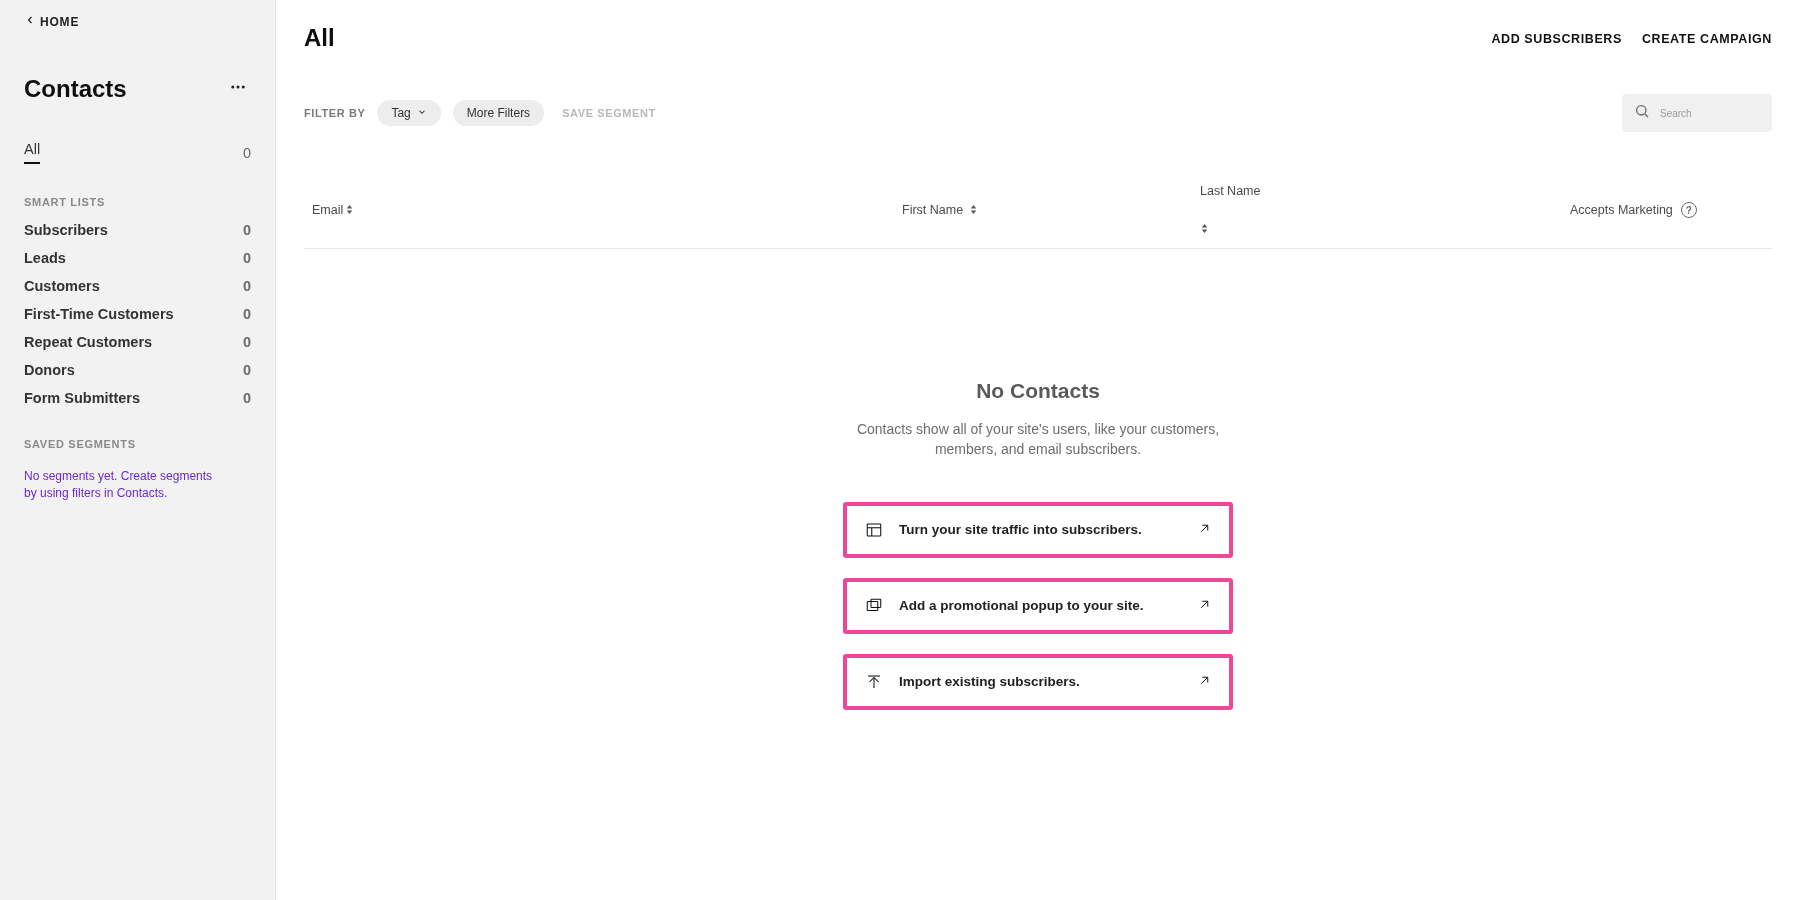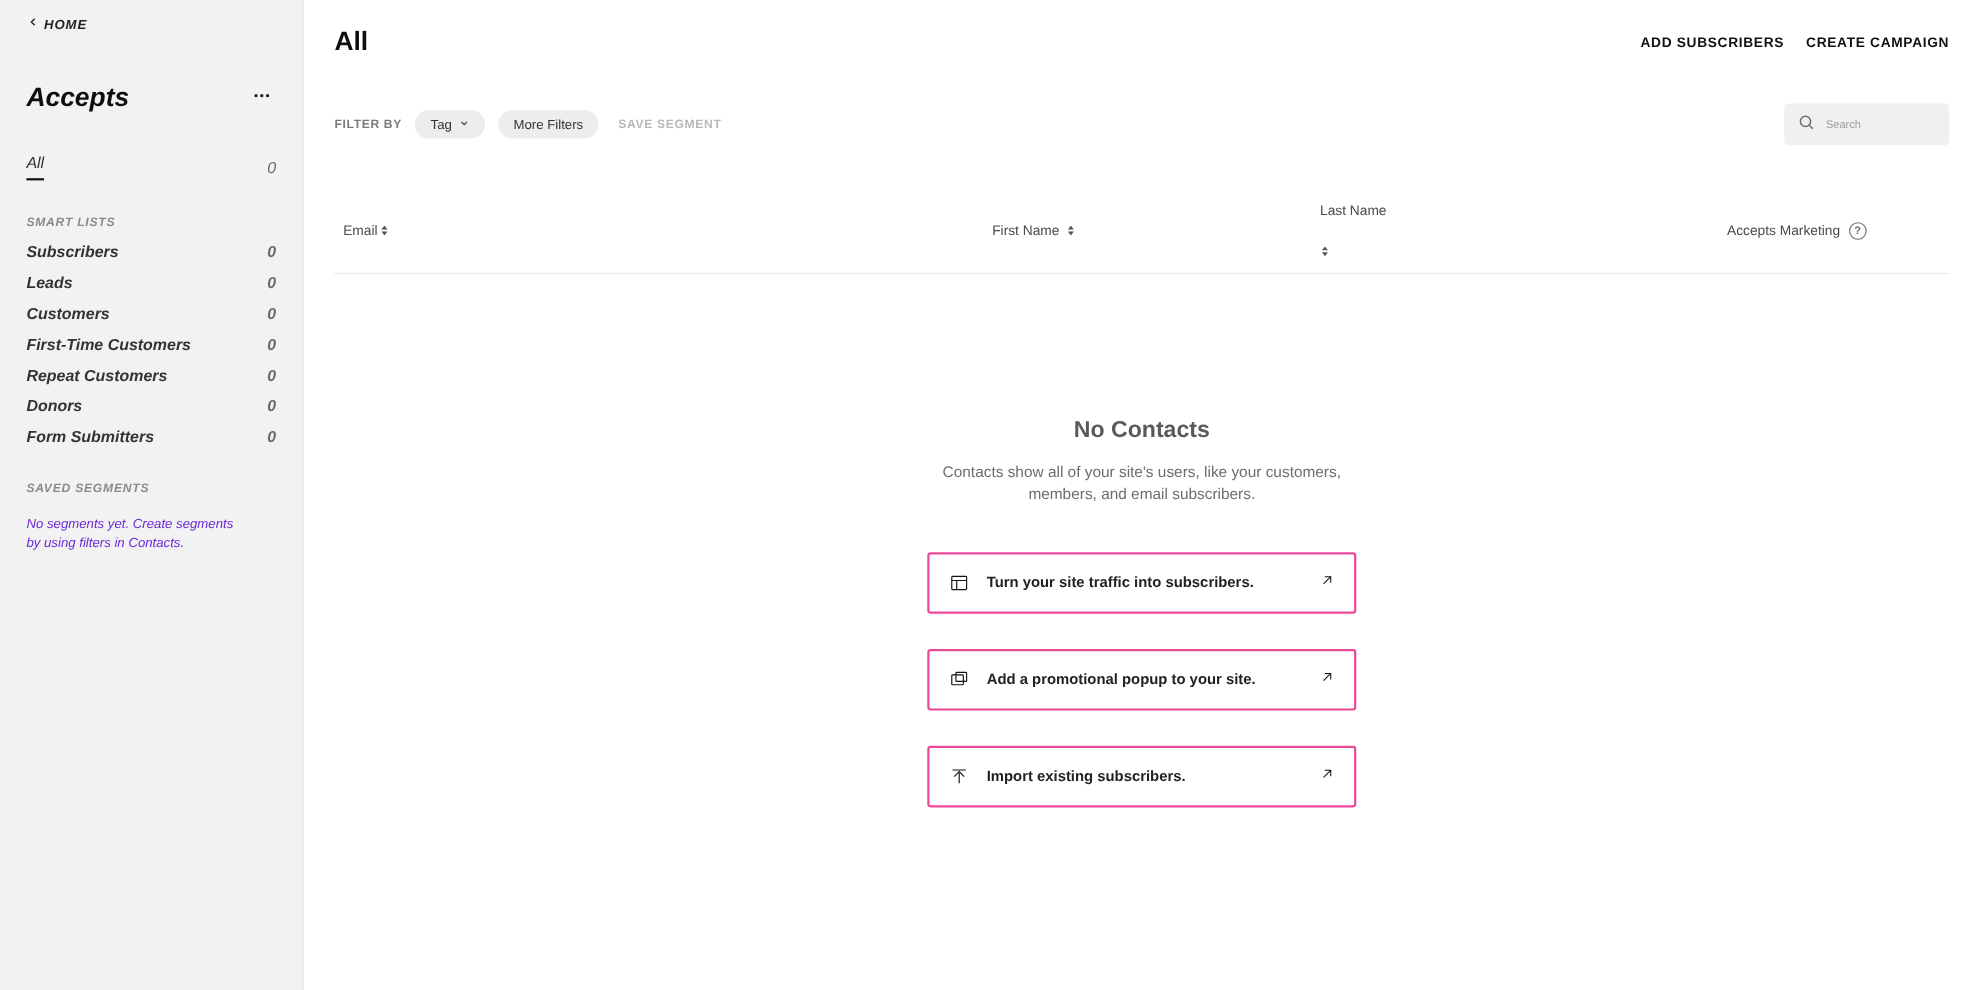--- a/index.html
+++ b/index.html
@@ -15,21 +15,20 @@
 
   
   .sidebar {
     width: 276px;
     height: 100%;
     background: #f2f2f2;
     border-right: 1px solid #e5e5e5;
     padding: 14px 24px;
     display: flex;
     flex-direction: column;
-    font-style: italic;
   }
   .home-link {
     display: inline-flex;
     align-items: center;
     gap: 4px;
     font-size: 12px;
     letter-spacing: 0.8px;
     font-weight: 600;
     color: #222;
     cursor: pointer;
@@ -213,29 +212,29 @@
     margin-bottom: 16px;
   }
   .empty-desc {
     font-size: 14px;
     color: #6d6d6d;
     line-height: 1.45;
     font-weight:500;
     margin-bottom: 42px;
   }
   .action-card {
-    border: 2px solid #ec4899;
+    border: 4px solid #ec4899;
     border-radius: 3px;
     height: 56px;
     display: flex;
     align-items: center;
     padding: 0 18px;
     gap: 16px;
     cursor: pointer;
-    margin-bottom: 32px;
+    margin-bottom: 20px;
     text-align: left;
   }
   .action-card .card-icon {
     width: 18px; height: 18px; display:flex; align-items:center; justify-content:center;
   }
   .action-card .card-icon svg { width:18px; height:18px; stroke:#111; fill:none; stroke-width:1.4; }
   .action-card .card-label {
     flex: 1;
     font-size: 13.5px;
     font-weight: 600;
@@ -252,21 +251,21 @@
   <div class="home-link">
     <span>
       <svg viewBox="0 0 24 24" fill="none" stroke="#222" stroke-width="2.5">
           <polyline points="15 18 9 12 15 6"></polyline>
         </svg>
     </span>
     <span>HOME</span>
   </div>
 
   <div class="side-title-row">
-    <div class="side-title">Accepts</div>
+    <div class="side-title">Contacts</div>
     <div class="dots-btn">
       <span>
         <svg viewBox="0 0 24 24">
             <circle cx="5" cy="12" r="2"></circle>
             <circle cx="12" cy="12" r="2"></circle>
             <circle cx="19" cy="12" r="2"></circle>
           </svg>
       </span>
     </div>
   </div>

